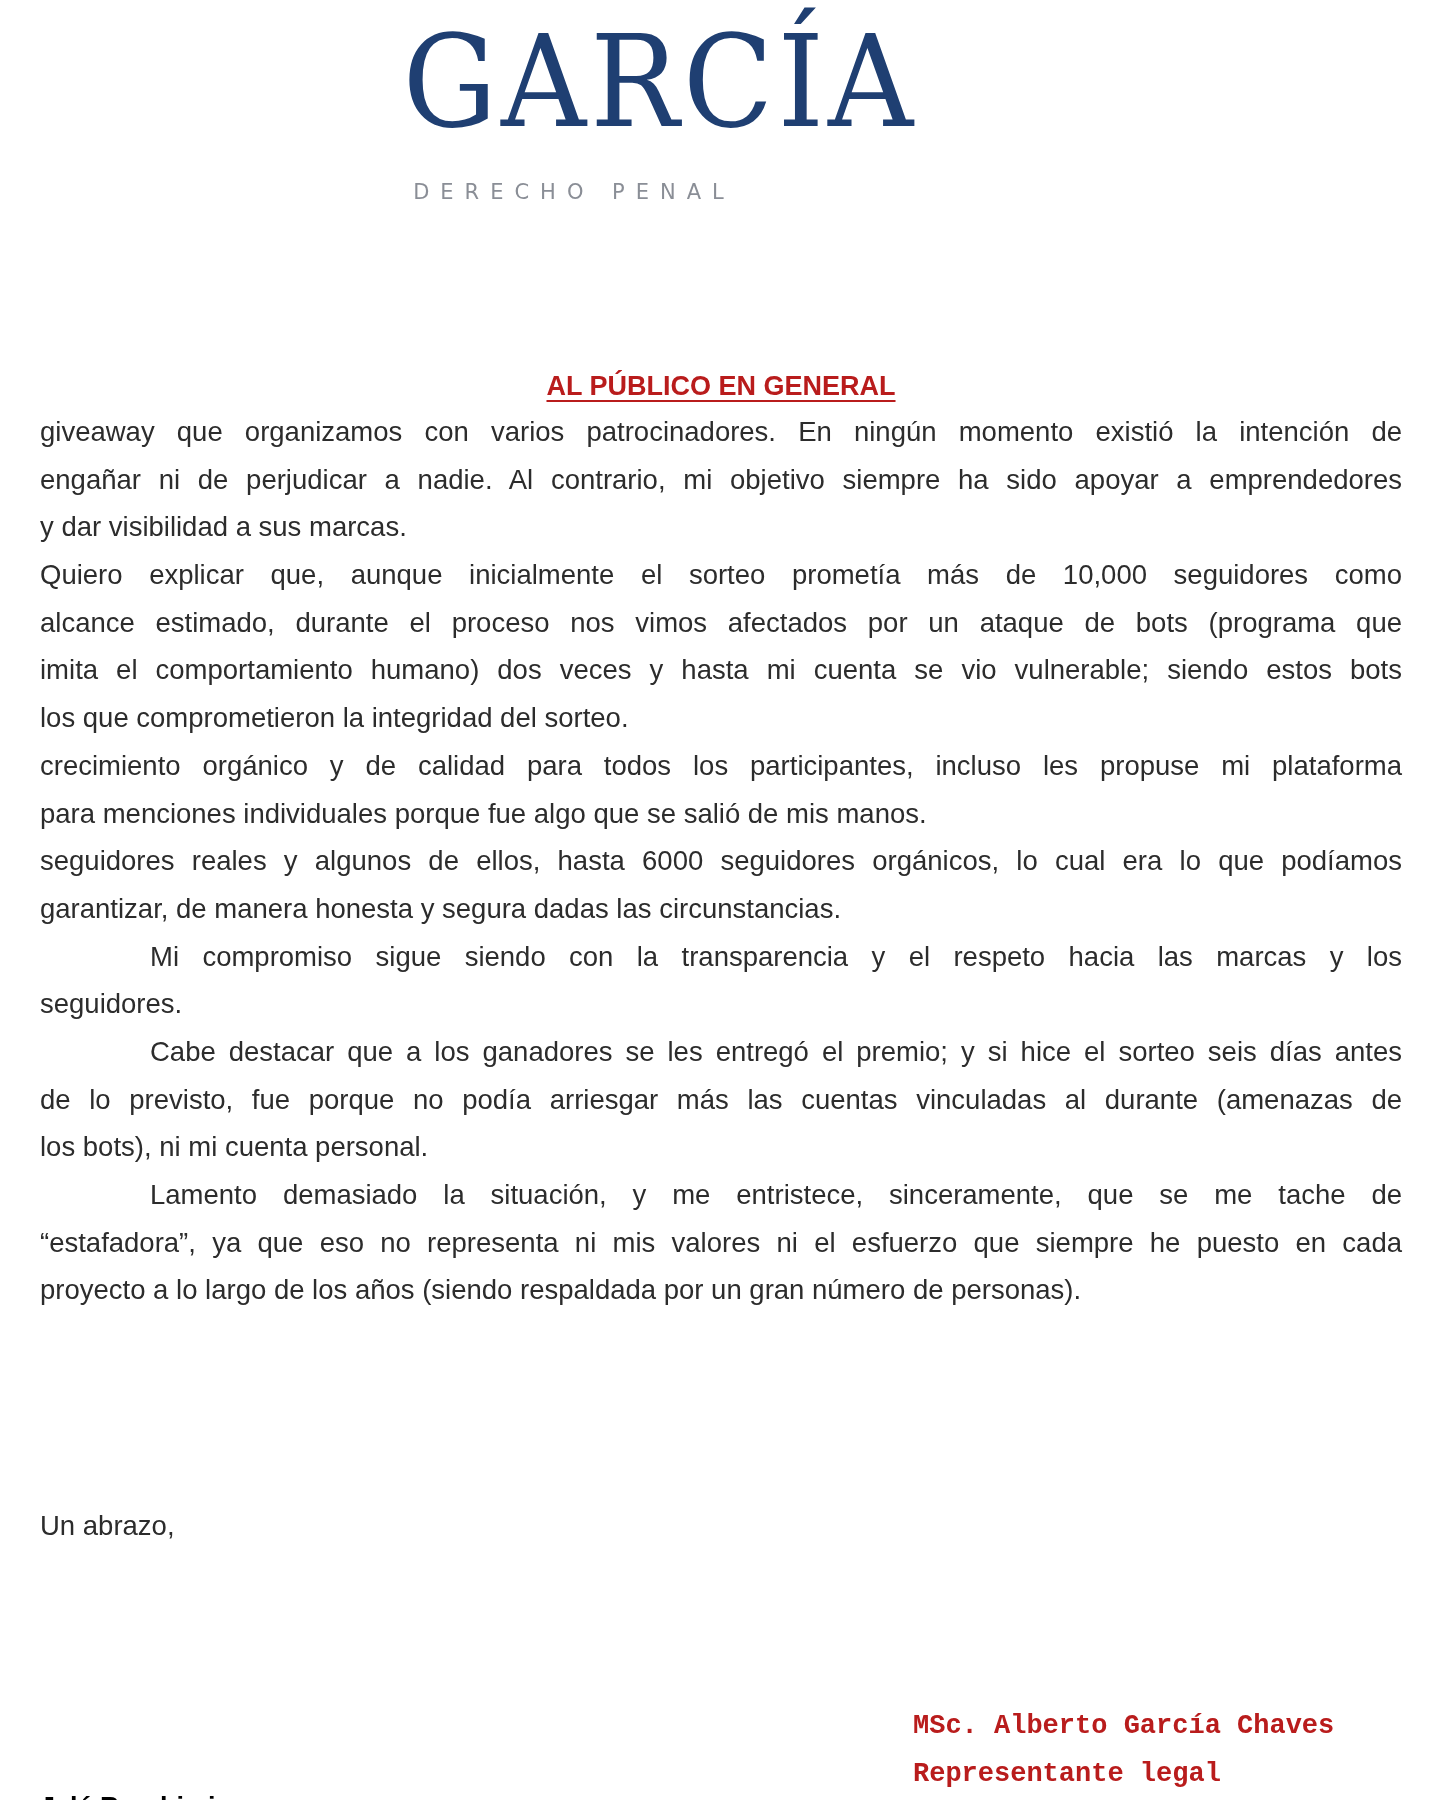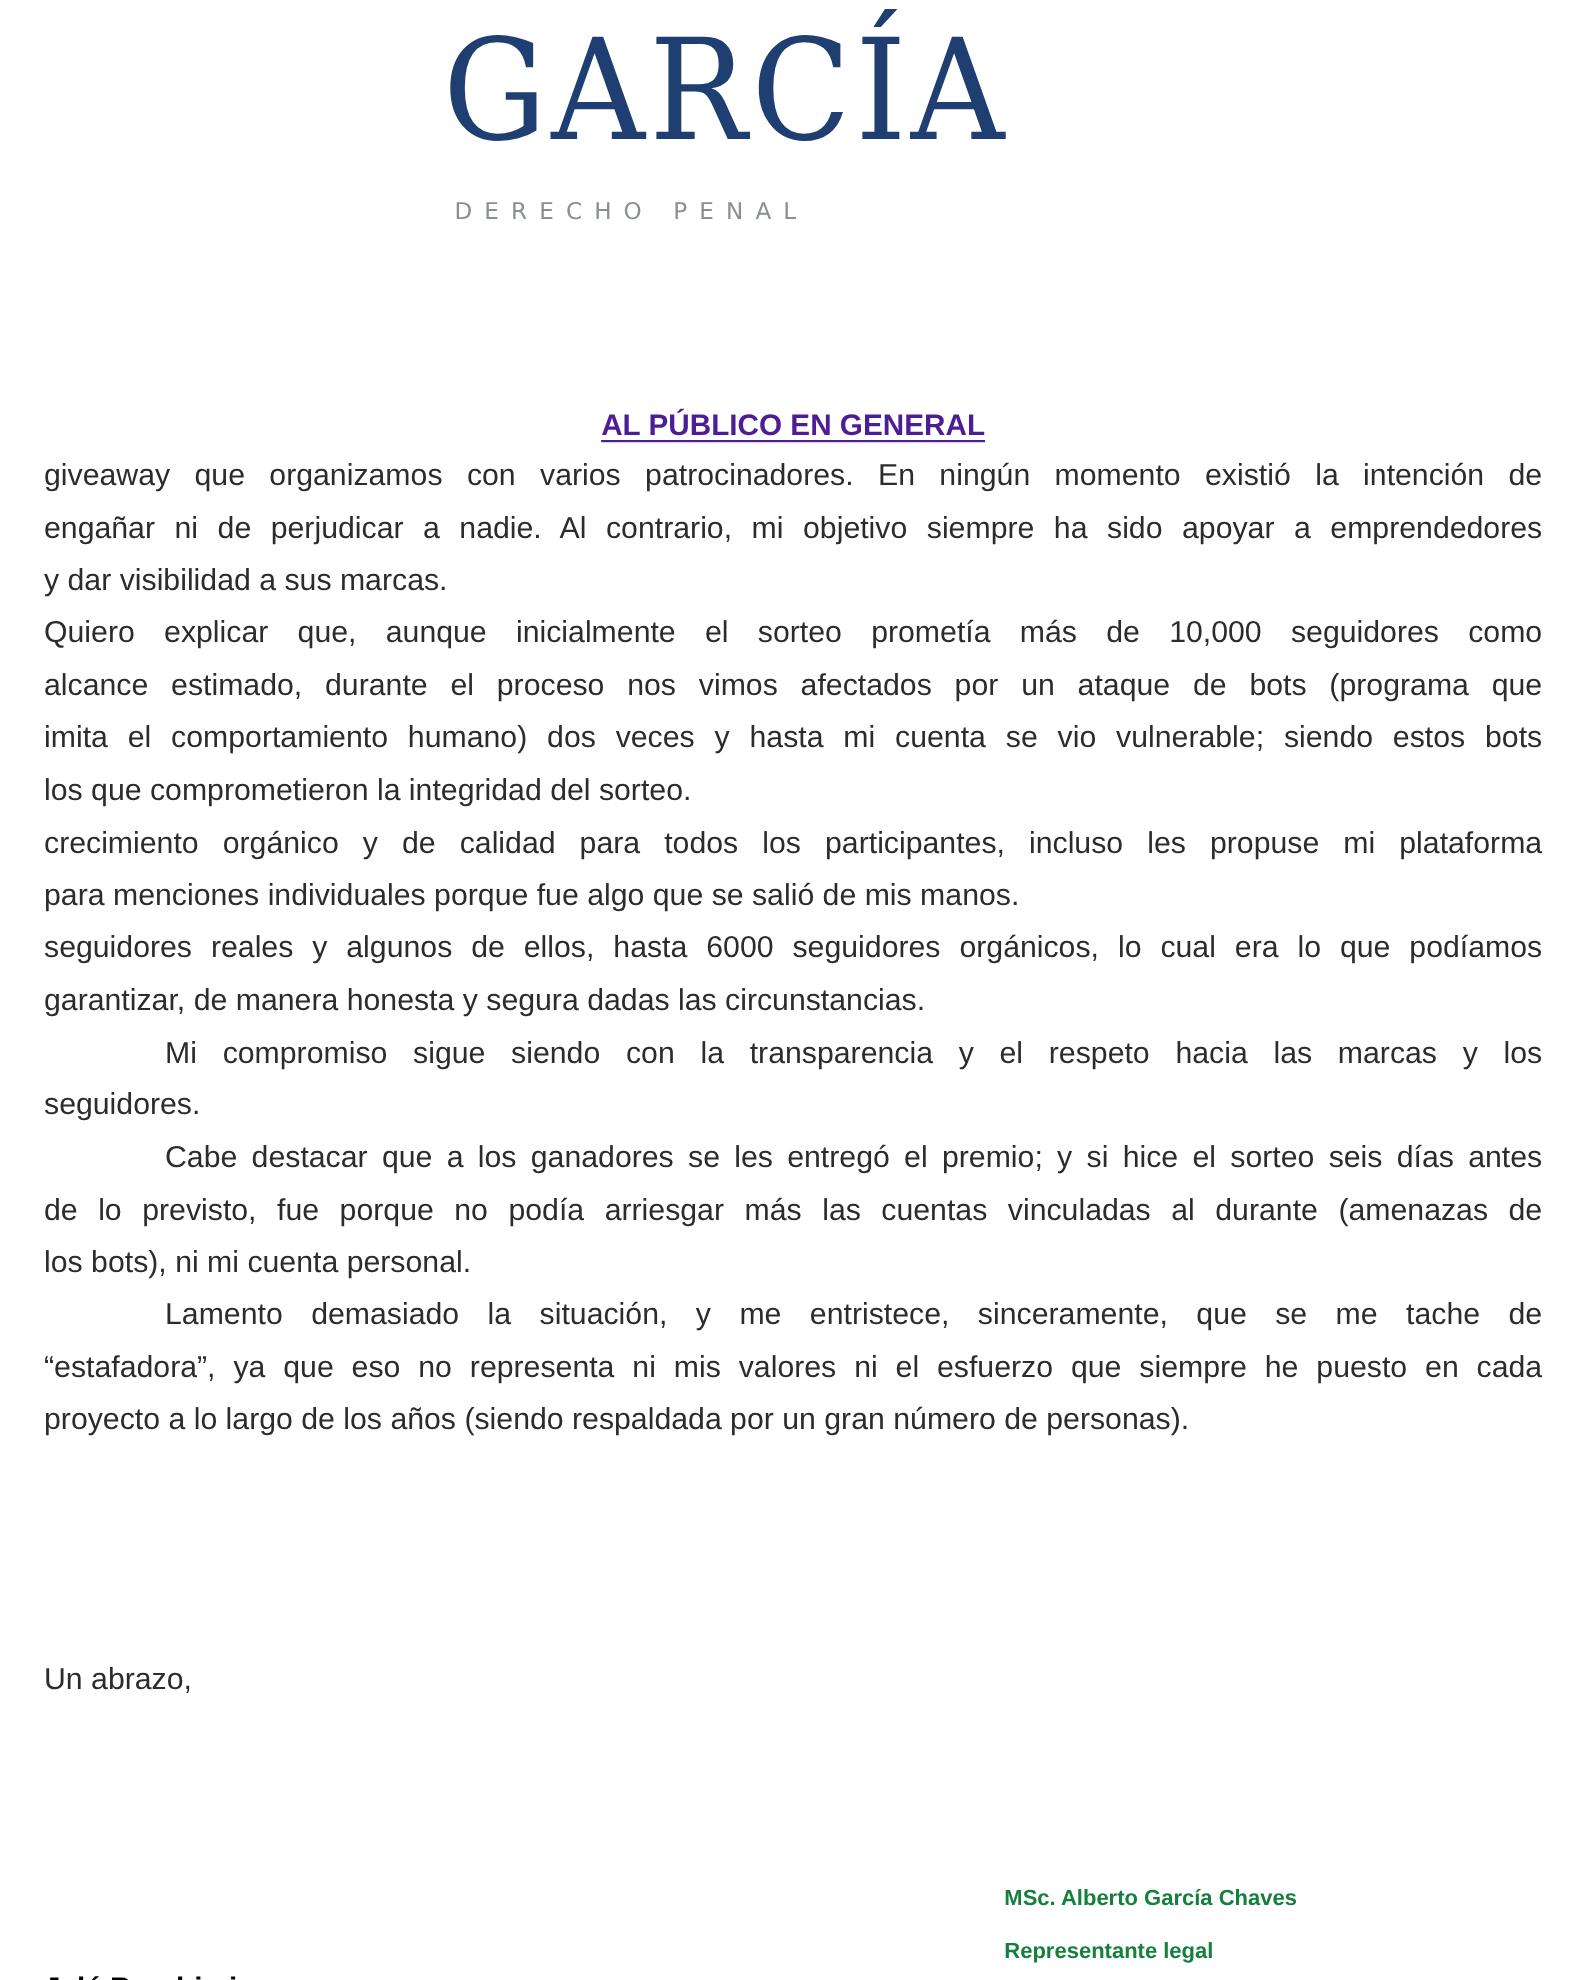--- a/index.html
+++ b/index.html
@@ -1,27 +1,27 @@
 <!DOCTYPE html>
 <html><head>
 <meta charset="utf-8">
 <style>
   html, body { margin: 0; padding: 0; background: #ffffff; }
   body { width: 1440px; height: 1800px; position: relative; overflow: hidden; }
   .logo { position: absolute; top: 22px; left: 0; width: 1320px; text-align: center; }
   .logo-word { font-family: "DejaVu Serif", "Liberation Serif", serif; font-size: 118px; color: #1f3f72; letter-spacing: 4px; line-height: 120px; font-weight: normal; transform: scaleY(1.08); display: inline-block; }
   .logo-sub { position: absolute; top: 180px; left: 0; width: 1148px; text-align: center; font-family: "DejaVu Sans", "Liberation Sans", sans-serif; font-size: 21px; color: #8a8e96; letter-spacing: 11px; }
   .doc { position: absolute; left: 40px; top: 368px; width: 1362px; font-family: "Liberation Sans", "DejaVu Sans", sans-serif; font-size: 27.5px; color: #2c2c2c; }
-  .title { text-align: center; font-weight: bold; text-decoration: underline; text-underline-offset: 5px; font-size: 27px; line-height: 36px; margin-bottom: 4px; color: #4c1d95; }
+  .title { text-align: center; font-weight: bold; text-decoration: underline; text-underline-offset: 5px; font-size: 27px; line-height: 36px; margin-bottom: 4px; color: #b91c1c; }
   .line { display: block; line-height: 47.7px; height: 47.7px; white-space: nowrap; text-align: justify; text-align-last: justify; }
   .line.last { text-align-last: left; }
   .line.indent { padding-left: 110px; }
   .closing { position: absolute; left: 40px; top: 1510px; font-family: "Liberation Sans", "DejaVu Sans", sans-serif; font-size: 27.5px; color: #2c2c2c; }
   .sig-left { position: absolute; left: 40px; top: 1792px; font-family: "Liberation Sans", "DejaVu Sans", sans-serif; font-weight: bold; font-size: 27px; color: #000000; }
-  .sig-right { position: absolute; left: 913px; top: 1702px; font-family: Liberation Sans, sans-serif; font-weight: bold; font-size: 20px; color: #15803d; line-height: 48px; }
+  .sig-right { position: absolute; left: 913px; top: 1702px; font-family: Liberation Mono, monospace; font-weight: bold; font-size: 27px; color: #b91c1c; line-height: 48px; }
   .sig-right div { display: block; }
 </style>
 </head>
 <body>
 
 <div class="logo">
   <span class="logo-word">GARCÍA</span>
 </div>
 <div class="logo-sub">DERECHO PENAL</div>
 

